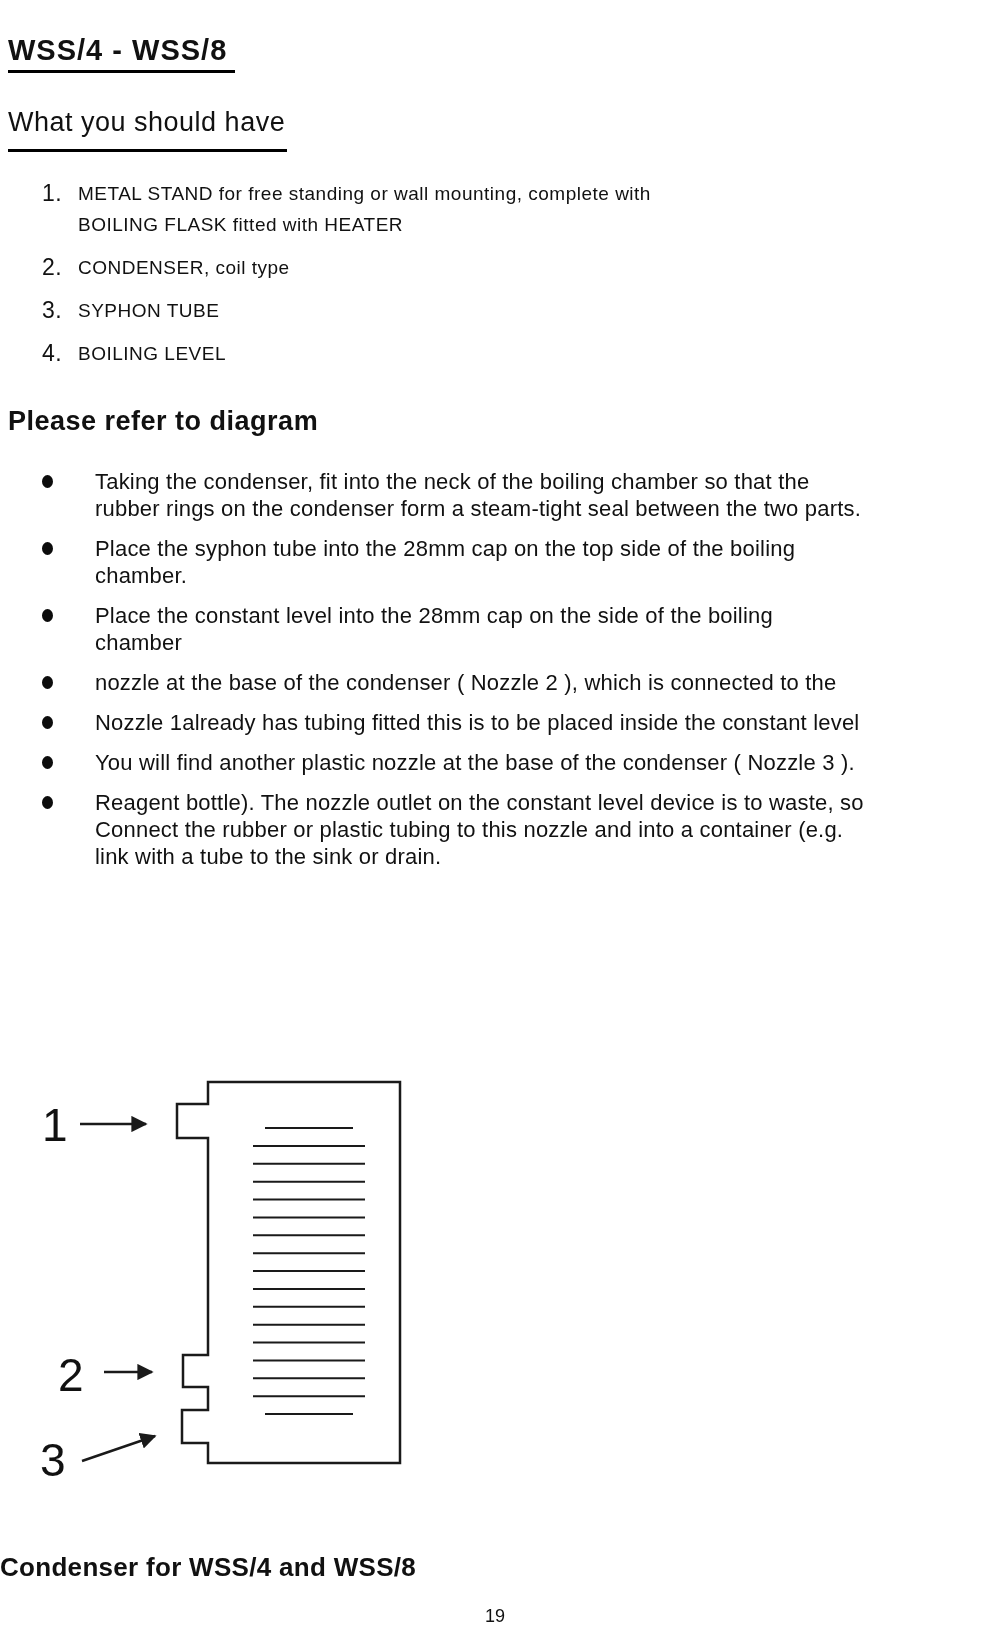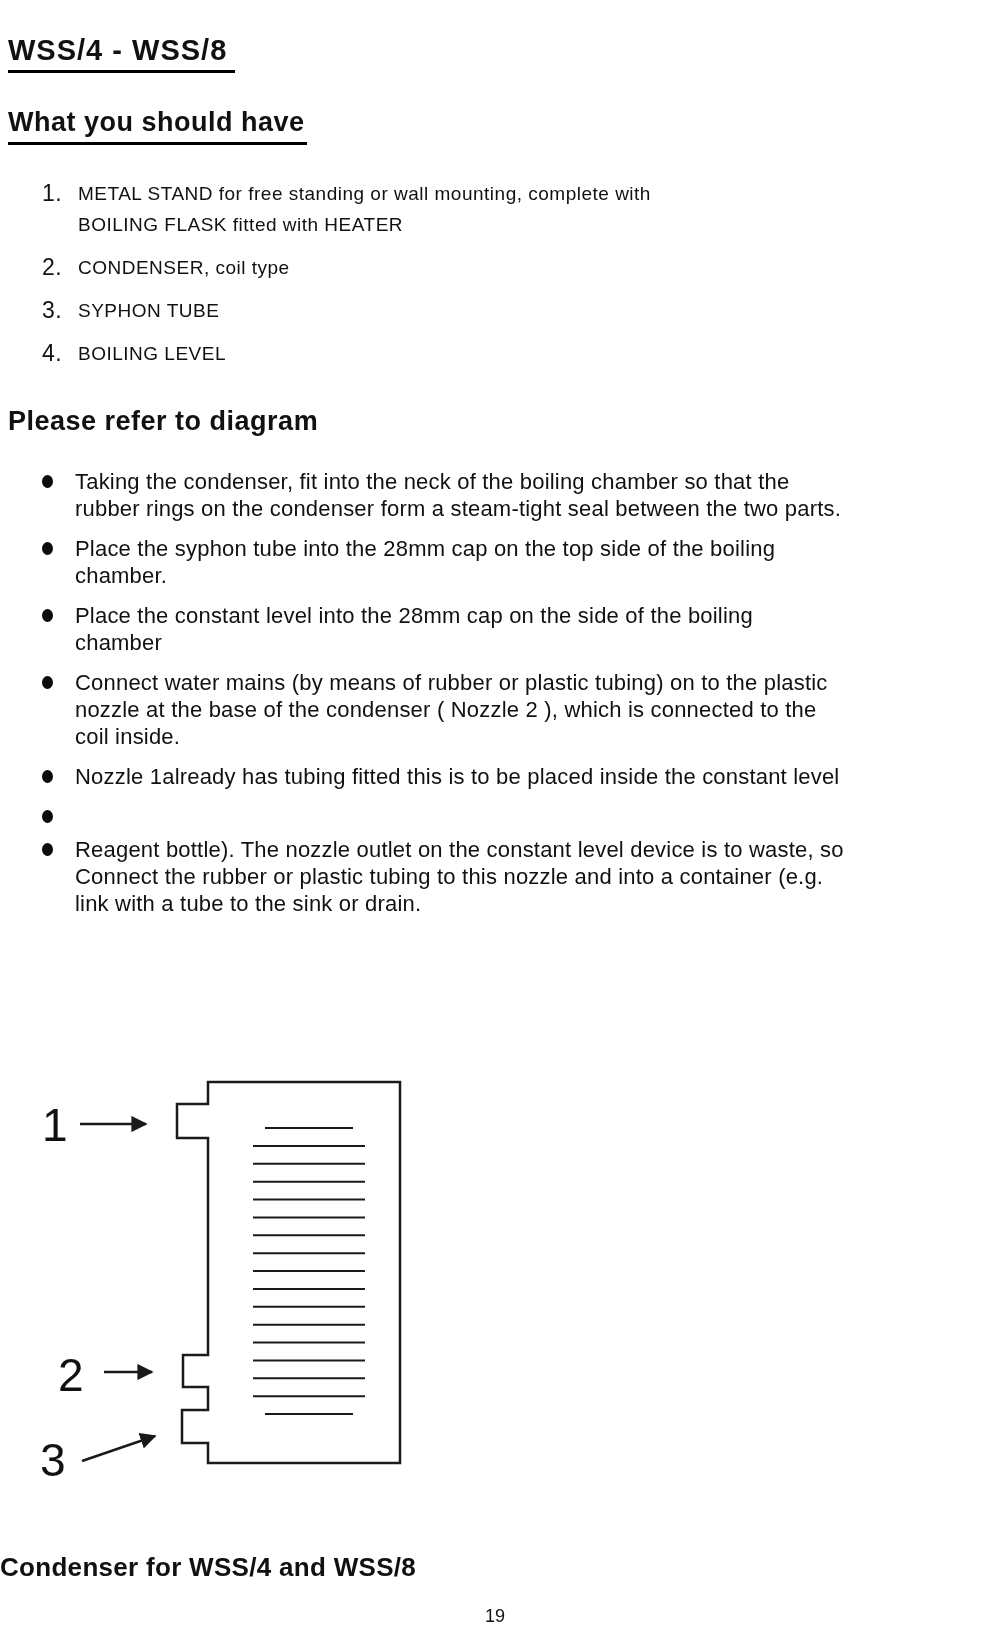--- a/index.html
+++ b/index.html
@@ -16,24 +16,24 @@
     left:8px;top:34px;
     font-size:29px;font-weight:700;letter-spacing:1px;
     line-height:1.15;
     border-bottom:3px solid #000;
     padding:0 8px 3px 0;
     display:inline-block;
     white-space:nowrap;
   }
   .subhead{
     left:8px;top:108px;
-    font-size:27px;font-weight:700;letter-spacing:.5px;
+    font-size:27px;font-weight:400;letter-spacing:.5px;
     line-height:1.1;
     border-bottom:3px solid #000;
-    padding:0 2px 4px 0;
+    padding:0 2px 11px 0;
     display:inline-block;
     white-space:nowrap;
   }
   .refer{
     left:8px;top:406px;
     font-size:27px;font-weight:700;letter-spacing:.5px;
     white-space:nowrap;
   }
   .numlist{left:42px;top:178px;}
   .numitem{display:flex;margin-bottom:12px;}
@@ -44,21 +44,21 @@
   .numitem .itext{font-size:19px;line-height:31px;letter-spacing:.5px;}
   .numitem .line{white-space:nowrap;}
   .bullets{left:42px;top:468px;width:920px;}
   .bullet{display:flex;margin-bottom:13px;}
   .bullet .dot{
     flex:0 0 11px;width:11px;height:13px;
     background:#0c0c0c;border-radius:50%;
     margin:7px 22px 0 0;
   }
   .bullet .btext{font-size:22px;line-height:27px;letter-spacing:.2px;}
-  .bullet .line{white-space:nowrap;}
+  .bullet .line{white-space:nowrap;margin-left:20px;}
   .caption{
     left:0;top:1552px;
     font-size:26px;font-weight:700;letter-spacing:.3px;
     white-space:nowrap;
   }
   .pagenum{
     left:470px;top:1606px;width:50px;
     font-size:18px;text-align:center;
   }
   .diagram{left:30px;top:1075px;}
@@ -125,34 +125,33 @@
   <div class="bullet">
     <span class="dot"></span>
     <span class="btext">
       <div class="line">Place the constant level into the 28mm cap on the side of the boiling</div>
       <div class="line">chamber</div>
     </span>
   </div>
   <div class="bullet">
     <span class="dot"></span>
     <span class="btext">
-      <div class="line">Connect water mains (by means of rubber or plastic tubing) on to the plastic</div>
       <div class="line">nozzle at the base of the condenser ( Nozzle 2 ), which is connected to the</div>
-      <div class="line">coil inside.</div>
     </span>
   </div>
   <div class="bullet">
     <span class="dot"></span>
     <span class="btext">
       <div class="line">Nozzle 1already has tubing fitted this is to be placed inside the constant level</div>
     </span>
   </div>
   <div class="bullet">
     <span class="dot"></span>
     <span class="btext">
+      <div class="line">You will find another plastic nozzle at the base of the condenser ( Nozzle 3 ).</div>
     </span>
   </div>
   <div class="bullet">
     <span class="dot"></span>
     <span class="btext">
       <div class="line">Reagent bottle). The nozzle outlet on the constant level device is to waste, so</div>
       <div class="line">Connect the rubber or plastic tubing to this nozzle and into a container (e.g.</div>
       <div class="line">link with a tube to the sink or drain.</div>
     </span>
   </div>

